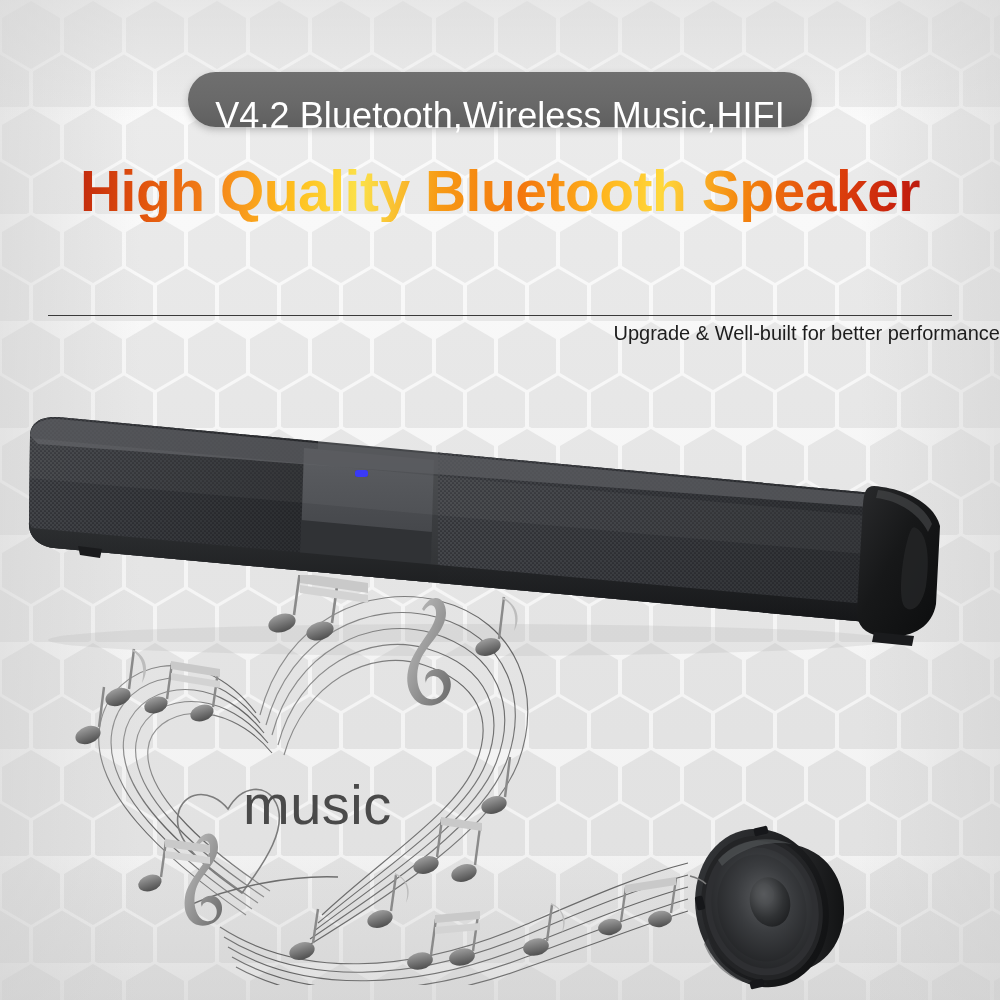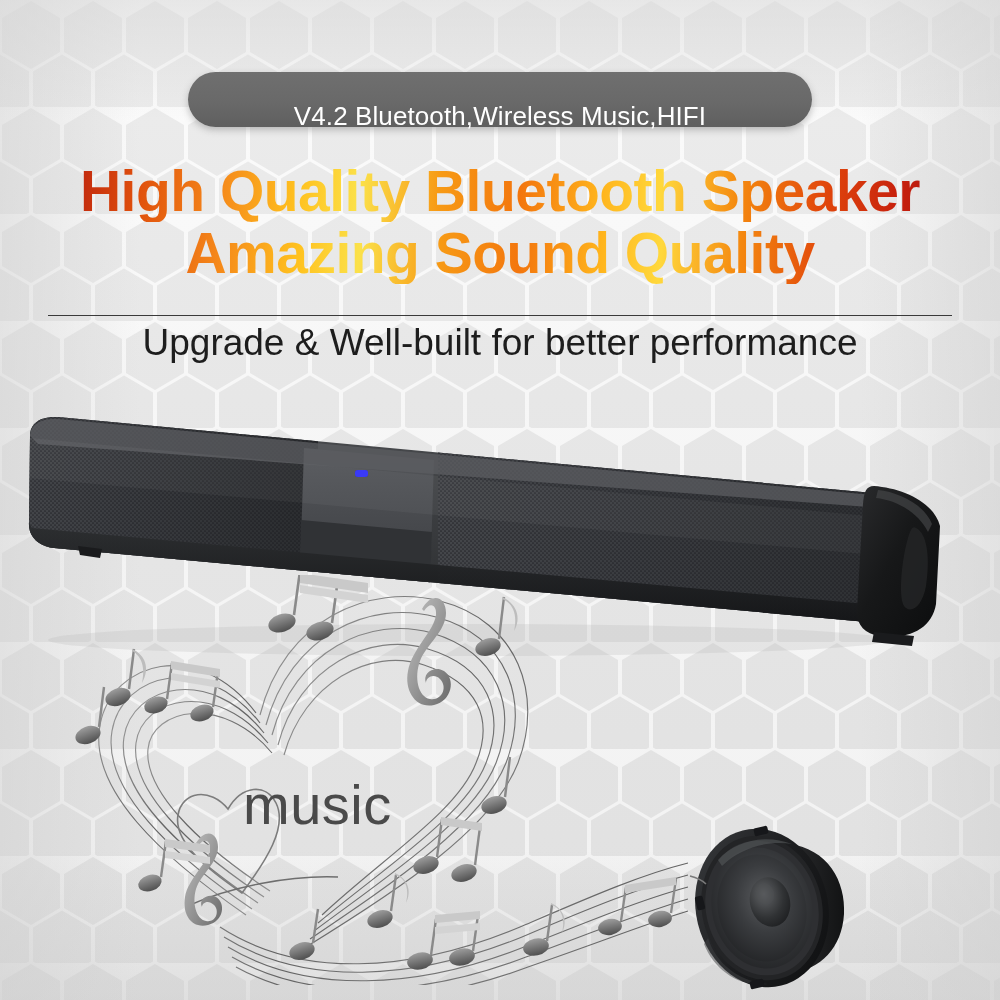--- a/index.html
+++ b/index.html
@@ -51,21 +51,21 @@
     height: 55px;
     border-radius: 28px;
     background: linear-gradient(to bottom, #6f6f6f 0%, #696969 55%, #5f5f5f 100%);
     box-shadow: 0 3px 7px rgba(120,120,120,0.45);
     display: flex;
     align-items: center;
     justify-content: center;
   }
   .pill-text {
     color: #ffffff;
-    font-size: 26px;
+    font-size: 36px;
     letter-spacing: 0.1px;
     white-space: nowrap;
     margin-top: 33px;
   }
 
   
   .headline {
     position: absolute;
     left: 0;
     top: 160px;
@@ -106,22 +106,22 @@
     top: 315px;
     width: 904px;
     height: 1px;
     background: #3a3a3a;
   }
   .subtitle {
     position: absolute;
     left: 0;
     top: 322px;
     width: 1000px;
-    text-align: center;
-    font-size: 37px;
+    text-align: right;
+    font-size: 20px;
     color: #1d1d1d;
     white-space: nowrap;
   }
 
   
   .soundbar {
     position: absolute;
     left: 18px;
     top: 408px;
     width: 948px;
@@ -187,21 +187,20 @@
     </div>
     <div class="bg-vignette"></div>
   </div>
 
   <div class="pill">
     <span class="pill-text">V4.2 Bluetooth,Wireless Music,HIFI</span>
   </div>
 
   <div class="headline">
     <div class="headline-line">High Quality Bluetooth Speaker</div>
-    <div class="headline-line l2">Amazing Sound Quality</div>
   </div>
 
   <div class="rule"></div>
   <div class="subtitle">Upgrade &amp; Well-built for better performance</div>
 
   <div class="soundbar">
     <svg viewBox="0 0 948 260" aria-hidden="true">
       <defs>
         <linearGradient id="barTop" x1="0" y1="0" x2="0" y2="1">
           <stop offset="0" stop-color="#4a4c4f"></stop>

